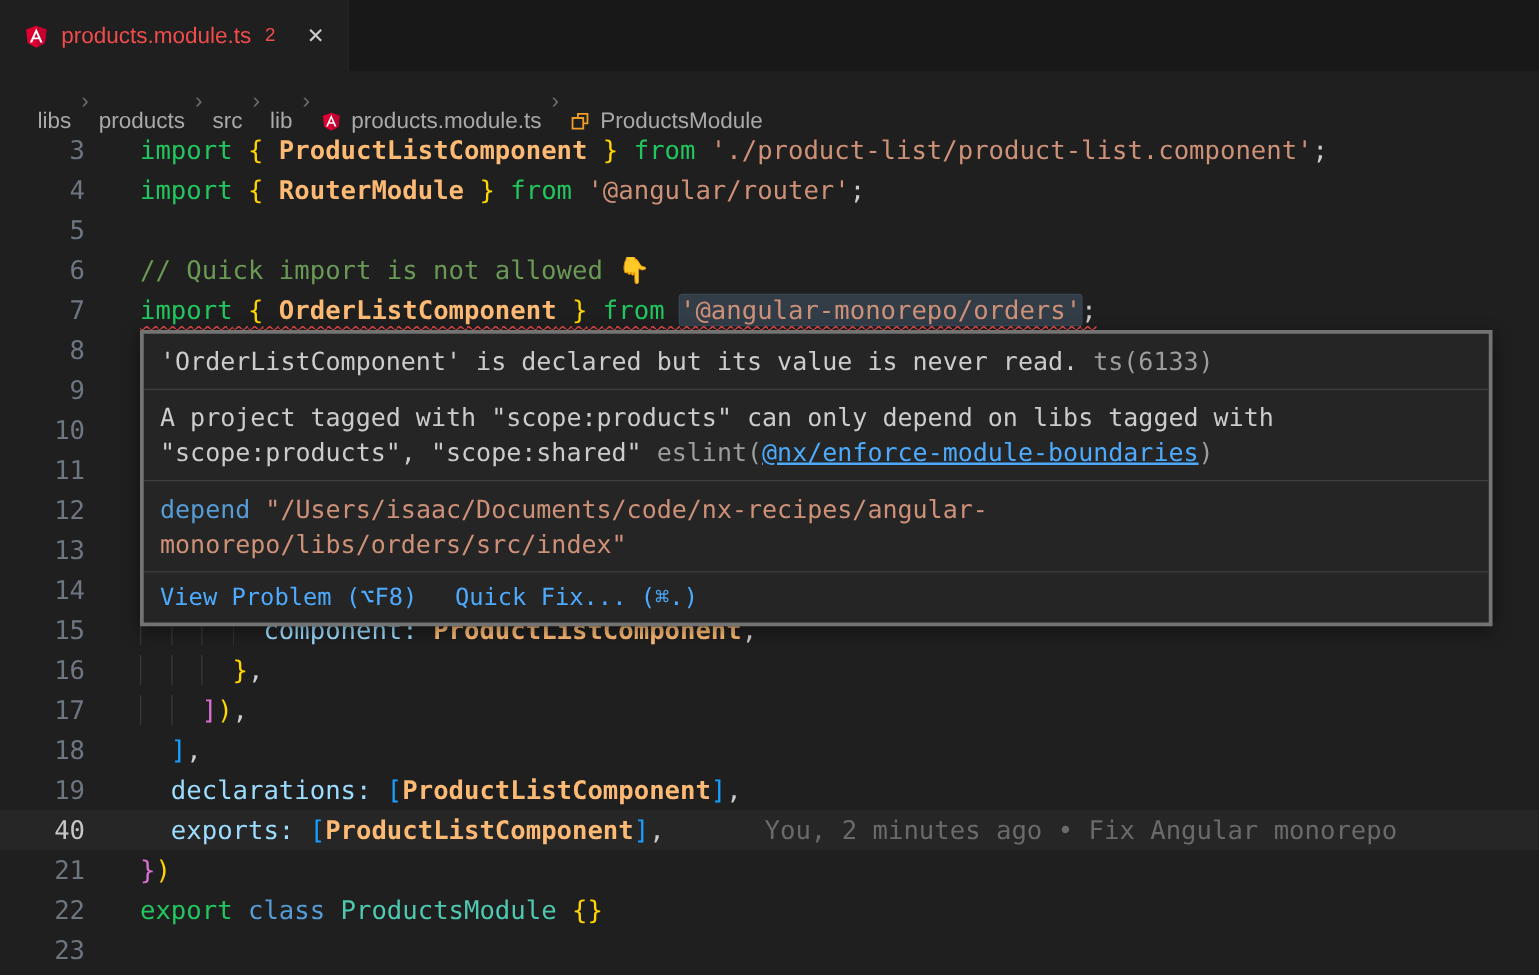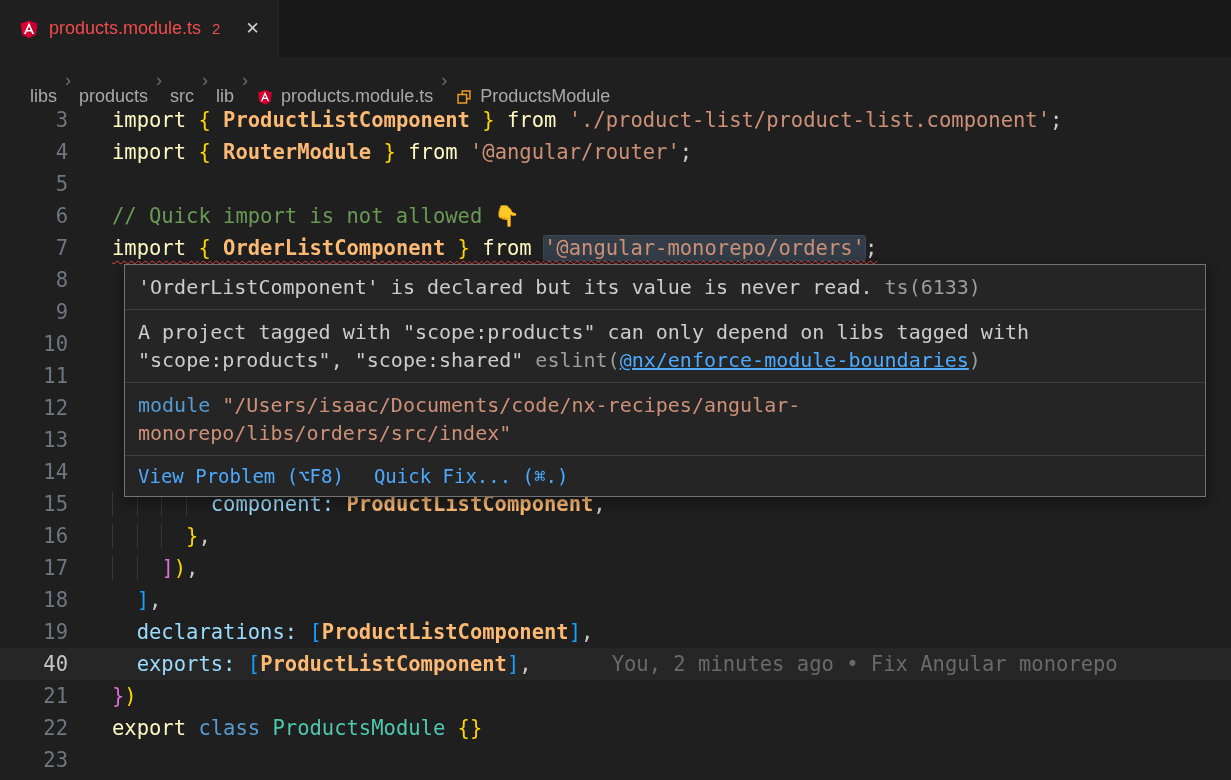--- a/index.html
+++ b/index.html
@@ -22,21 +22,21 @@
 
   
   .editor { position:relative; font-family:"DejaVu Sans Mono","Liberation Mono",monospace;
             font-size:20.5px; color:#cccccc; }
   .line { display:flex; height:32px; line-height:32px; }
   .line.active { background:rgba(255,255,255,0.03); }
   .num { width:68px; flex:none; text-align:right; color:#6e7681; }
   .line.active .num { color:#c6c6c6; }
   .code { padding-left:44px; white-space:pre; }
 
-  .tk-kw   { color:#fef9c3; }
+  .tk-kw   { color:#22c55e; }
   .tk-kw2  { color:#569cd6; }
   .tk-cls  { color:#fdba74; font-weight:bold; }
   .tk-cdecl{ color:#4ec9b0; }
   .tk-str  { color:#ce9178; }
   .tk-strhl{ color:#ce9178; background:rgba(86,118,148,0.35);
              box-shadow:0 0 0 1px rgba(110,150,190,0.35); border-radius:2px; }
   .tk-cmt  { color:#6a9955; }
   .tk-prop { color:#9cdcfe; }
   .tk-b1   { color:#ffd602; }
   .tk-b2   { color:#da70d6; }
@@ -47,22 +47,22 @@
   .tk-msg  { color:#cccccc; }
   .tk-dim  { color:#9d9d9d; }
   a.tk-link{ color:#4daafc; text-decoration:underline; cursor:pointer; }
 
   .squiggle { text-decoration-line:underline; text-decoration-style:wavy;
               text-decoration-color:#f14c4c; text-decoration-thickness:1px;
               text-underline-offset:5px;margin-top:16px; }
   .blame { color:#6a6a6a; margin-left:80px; }
 
   
-  .hover { position:absolute; left:124px; top:160px; width:1082px; background:#252526;
-           border:1px solid #737373; box-shadow:0 4px 14px rgba(0,0,0,0.45); z-index:10; }
+  .hover { position:absolute; left:112px; top:160px; width:1082px; background:#252526;
+           border:3px solid #737373; box-shadow:0 4px 14px rgba(0,0,0,0.45); z-index:10; }
   .hover-section { padding:8px 13px; border-bottom:1px solid #3f3f40;
                    line-height:28px; font-size:20px; color:#cccccc; }
   .hover-row { white-space:pre; }
   .hover-footer { display:flex; gap:30px; padding:5px 13px; font-size:19px; line-height:30px; }
   .hover-action { color:#4daafc; cursor:pointer; white-space:pre; }
 
   .icon { flex:none; display:inline-flex; }
 </style>
 </head>
 <body>
@@ -212,21 +212,21 @@
   <div class="hover">
     <div id="hover-sections">
         <div class="hover-section">
           <div class="hover-row"><span class="tk-msg">'OrderListComponent' is declared but its value is never read.</span><span class="tk-dim"> ts(6133)</span></div>
         </div>
         <div class="hover-section">
           <div class="hover-row"><span class="tk-msg">A project tagged with "scope:products" can only depend on libs tagged with</span></div>
           <div class="hover-row"><span class="tk-msg">"scope:products", "scope:shared" </span><span class="tk-dim">eslint(</span><a class="tk-link">@nx/enforce-module-boundaries</a><span class="tk-dim">)</span></div>
         </div>
         <div class="hover-section">
-          <div class="hover-row"><span class="tk-kw2">module</span><span class="tk-str"> "/Users/isaac/Documents/code/nx-recipes/angular-</span></div>
+          <div class="hover-row"><span class="tk-kw2">depend</span><span class="tk-str"> "/Users/isaac/Documents/code/nx-recipes/angular-</span></div>
           <div class="hover-row"><span class="tk-str">monorepo/libs/orders/src/index"</span></div>
         </div>
       </div>
     <div class="hover-footer">
       <span class="hover-action">View Problem (⌥F8)</span>
       <span class="hover-action">Quick Fix... (⌘.)</span>
     </div>
   </div>
 </div>
 

